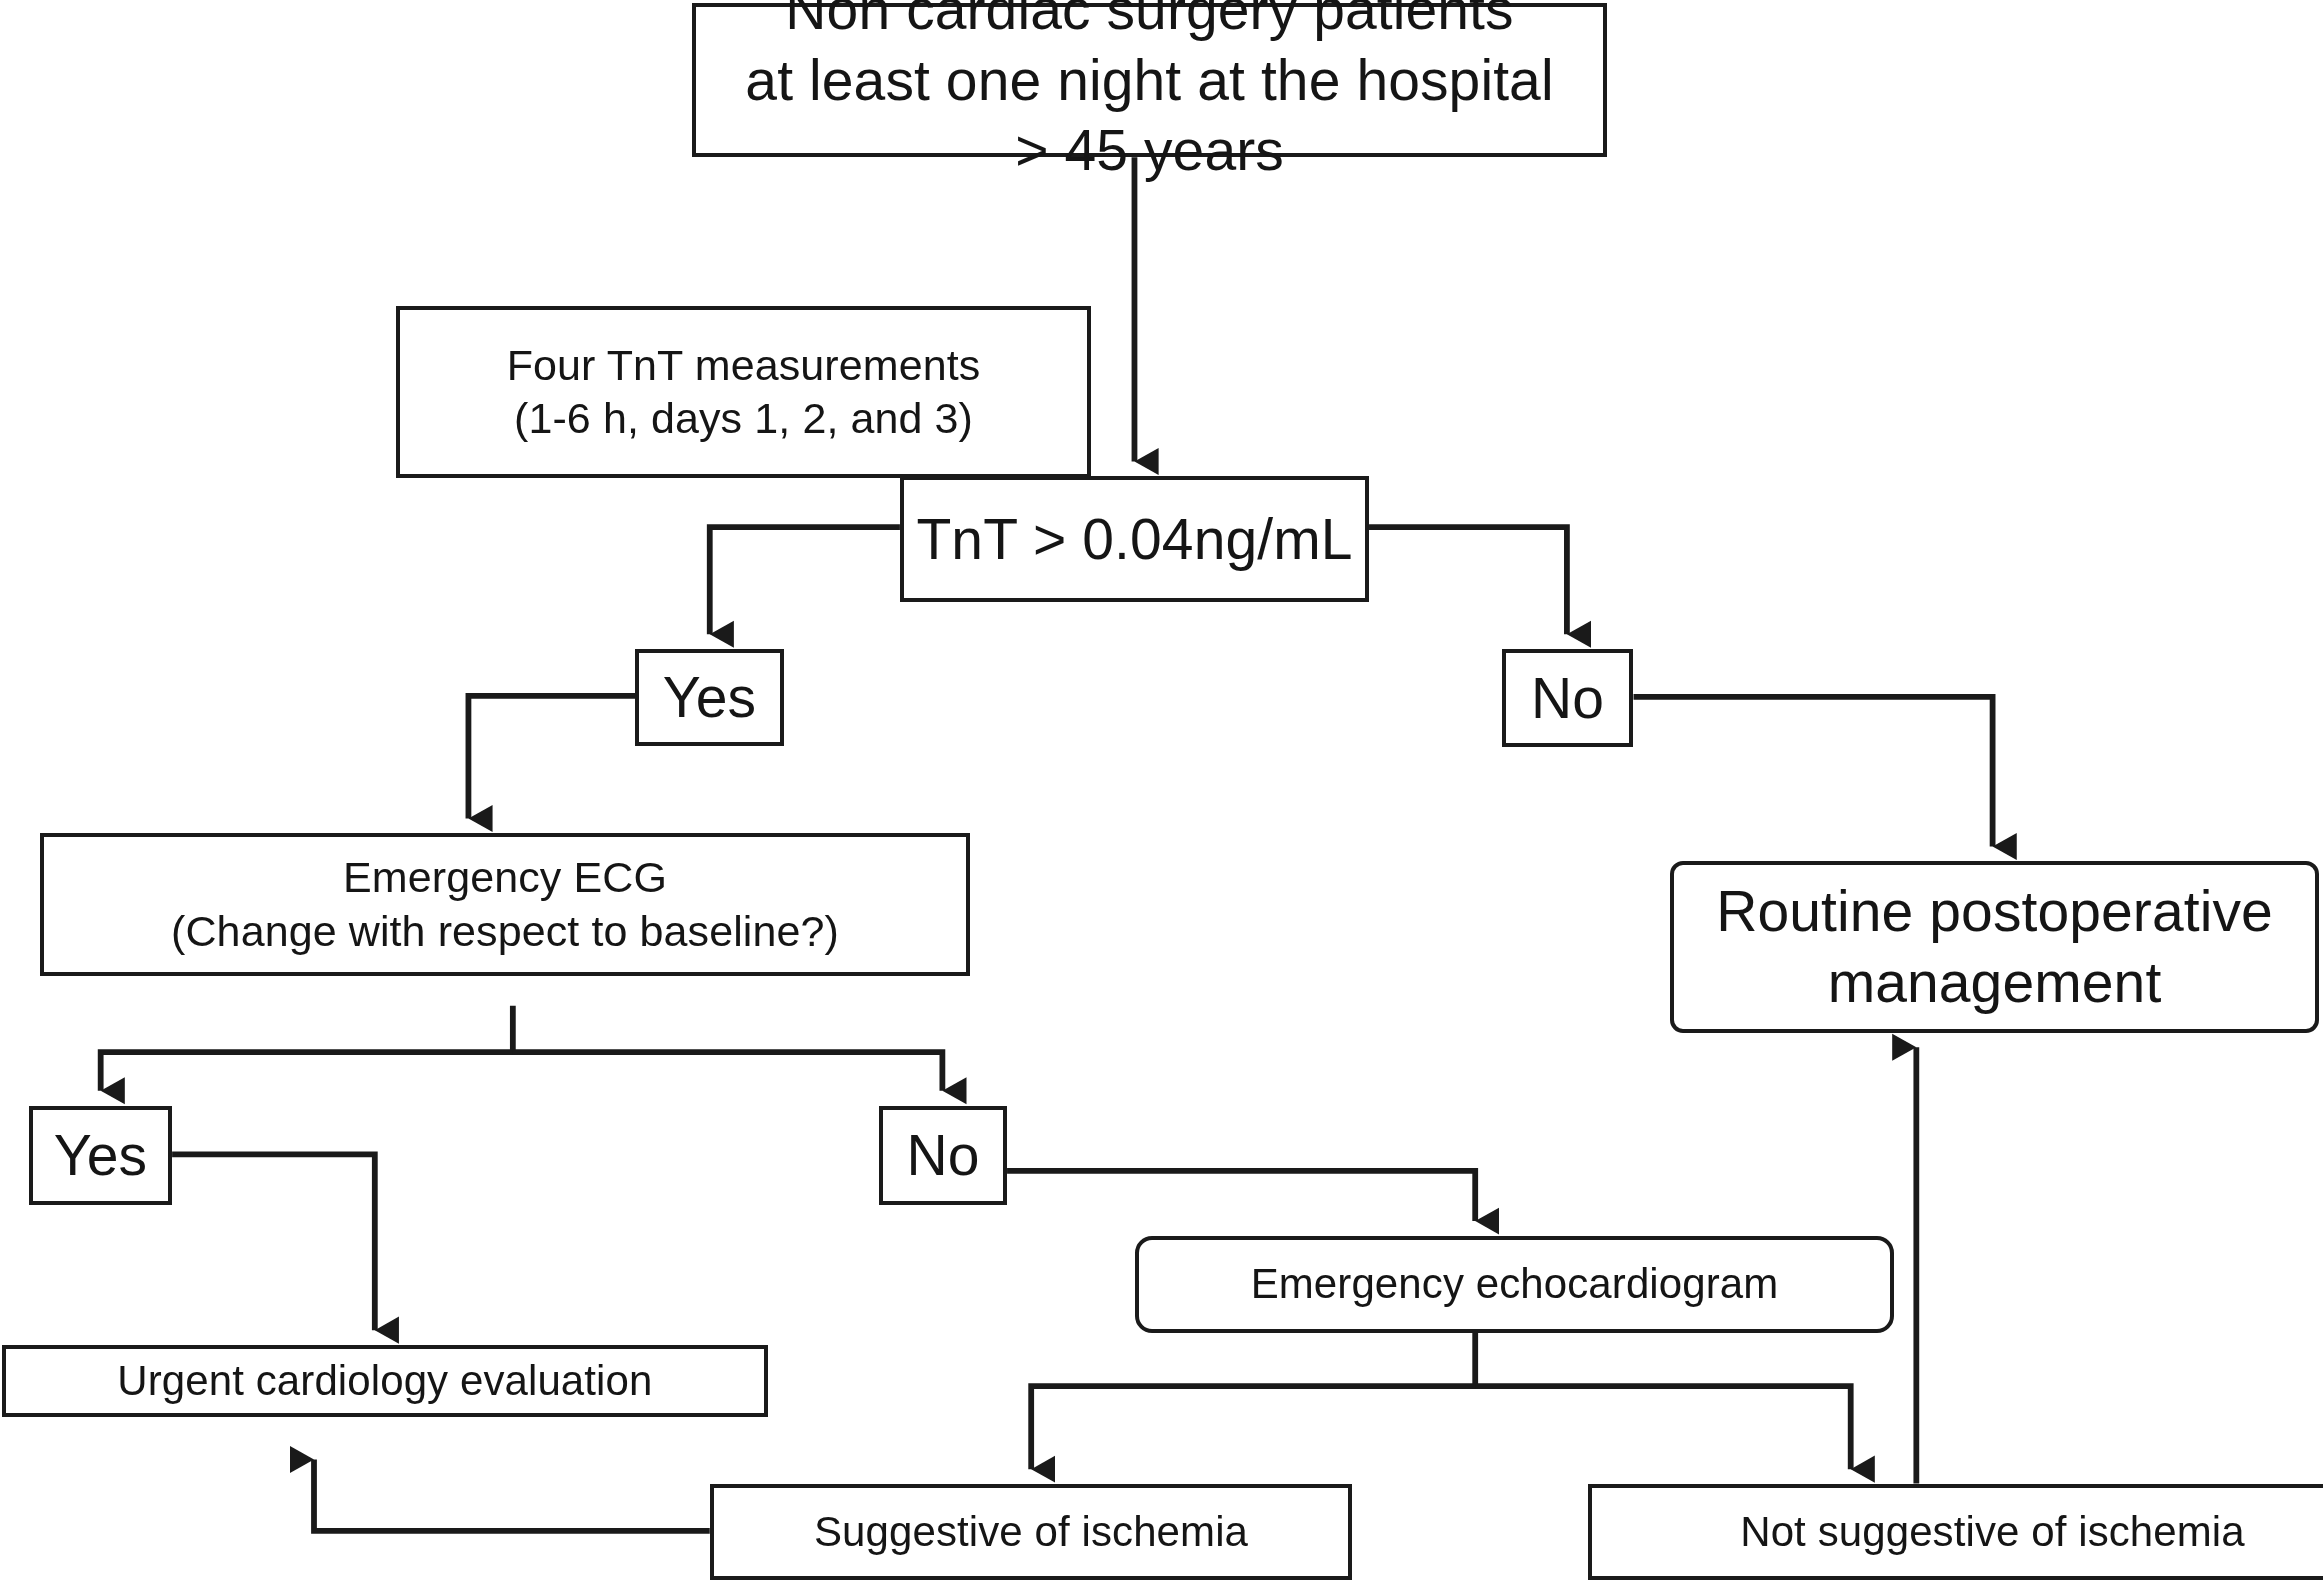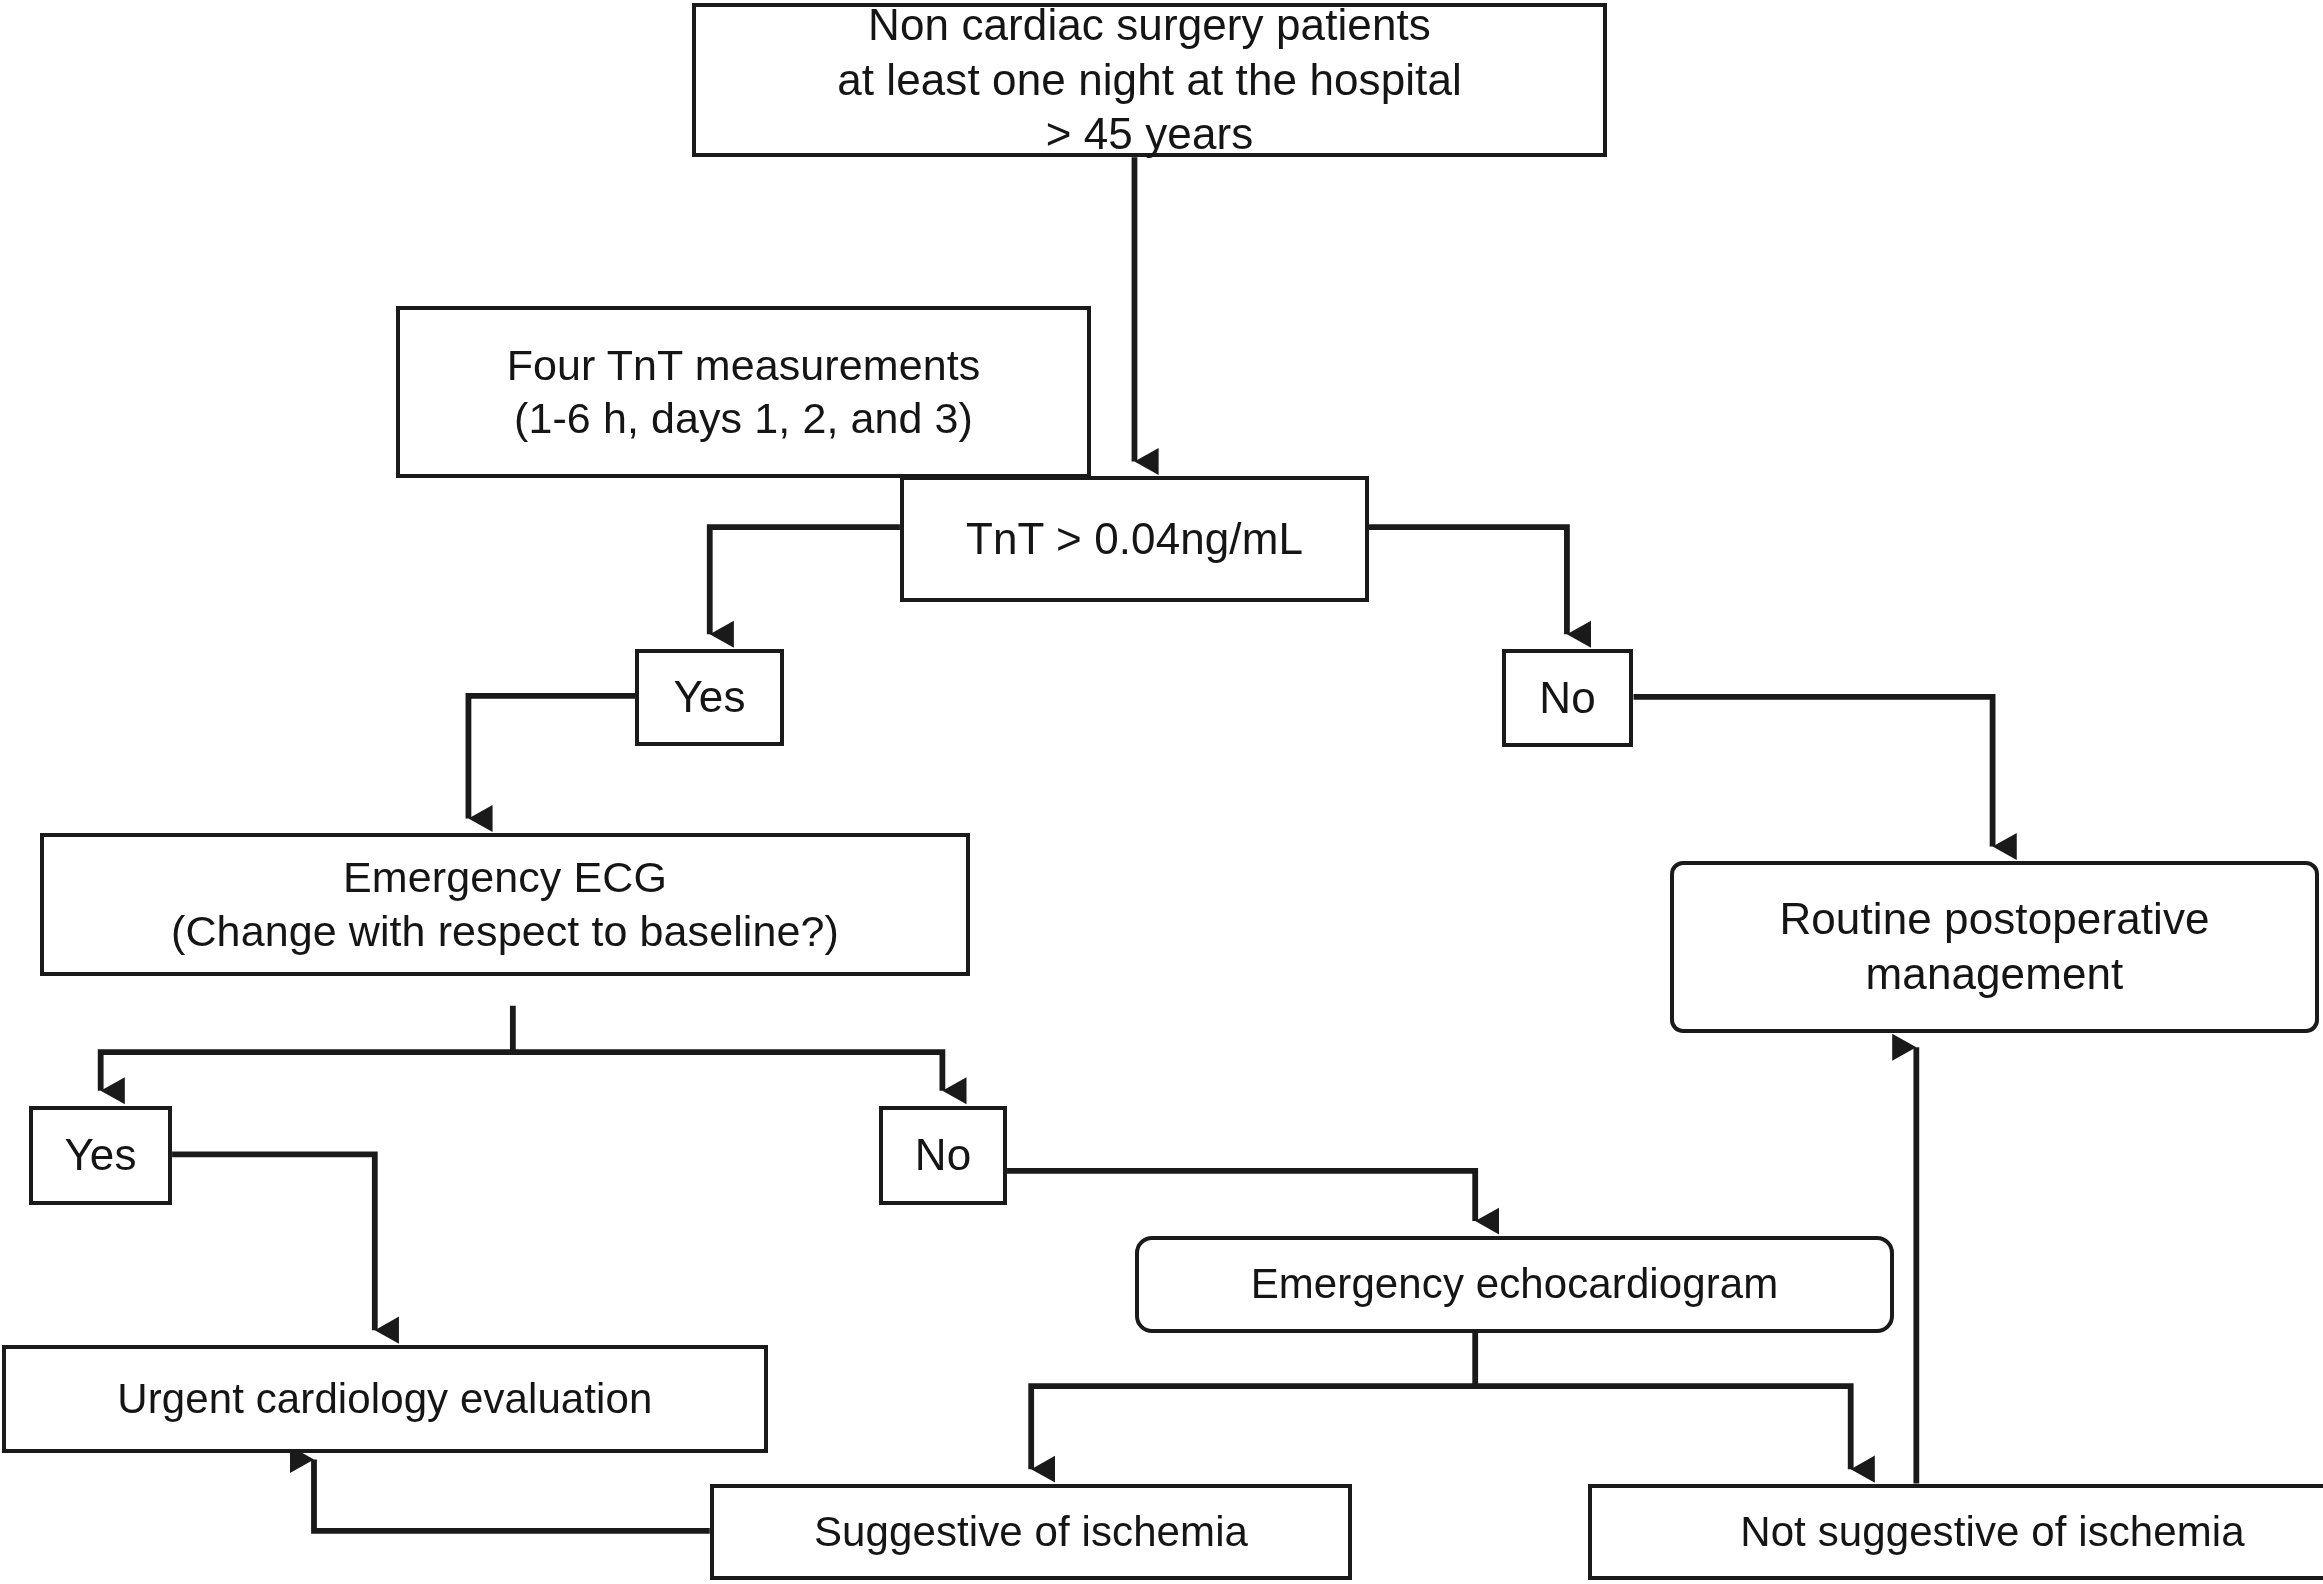--- a/index.html
+++ b/index.html
@@ -31,21 +31,21 @@
     background: #ffffff;
     display: flex;
     align-items: center;
     justify-content: center;
     text-align: center;
     color: #151515;
     line-height: 1.24;
     white-space: pre-line;
     letter-spacing: 0.1px;
   }
-  .f-lg { font-size: 44px; }
+  .f-lg { font-size: 57px; }
   .f-md { font-size: 43px; }
   .f-sm { font-size: 42px; }
 </style>
 </head>
 <body>
 
 <div id="canvas">
 
   <svg id="edges" viewBox="0 0 2406 1641" width="2323" height="1584" xmlns="http://www.w3.org/2000/svg">
     <defs>
@@ -105,20 +105,20 @@
 
   <div class="node f-lg" style="left:1670px; top:861px; width:649px; height:172px;border-radius:13px;">Routine postoperative
 management</div>
 
   <div class="node f-lg" style="left:29px; top:1106px; width:143px; height:99px;">Yes</div>
 
   <div class="node f-lg" style="left:879px; top:1106px; width:128px; height:99px;">No</div>
 
   <div class="node f-sm" style="left:1135px; top:1236px; width:759px; height:97px;border-radius:17px;">Emergency echocardiogram</div>
 
-  <div class="node f-sm" style="left:1.9px; top:1345px; width:766px; height:108px;">Urgent cardiology evaluation</div>
+  <div class="node f-sm" style="left:1.9px; top:1345px; width:766px; height:72px;">Urgent cardiology evaluation</div>
 
   <div class="node f-sm" style="left:710px; top:1484px; width:642px; height:96px;">Suggestive of ischemia</div>
 
   <div class="node f-sm" style="left:1588px; top:1484px; width:809px; height:96px;">Not suggestive of ischemia</div>
 
 </div>
 
 
 </body></html>

